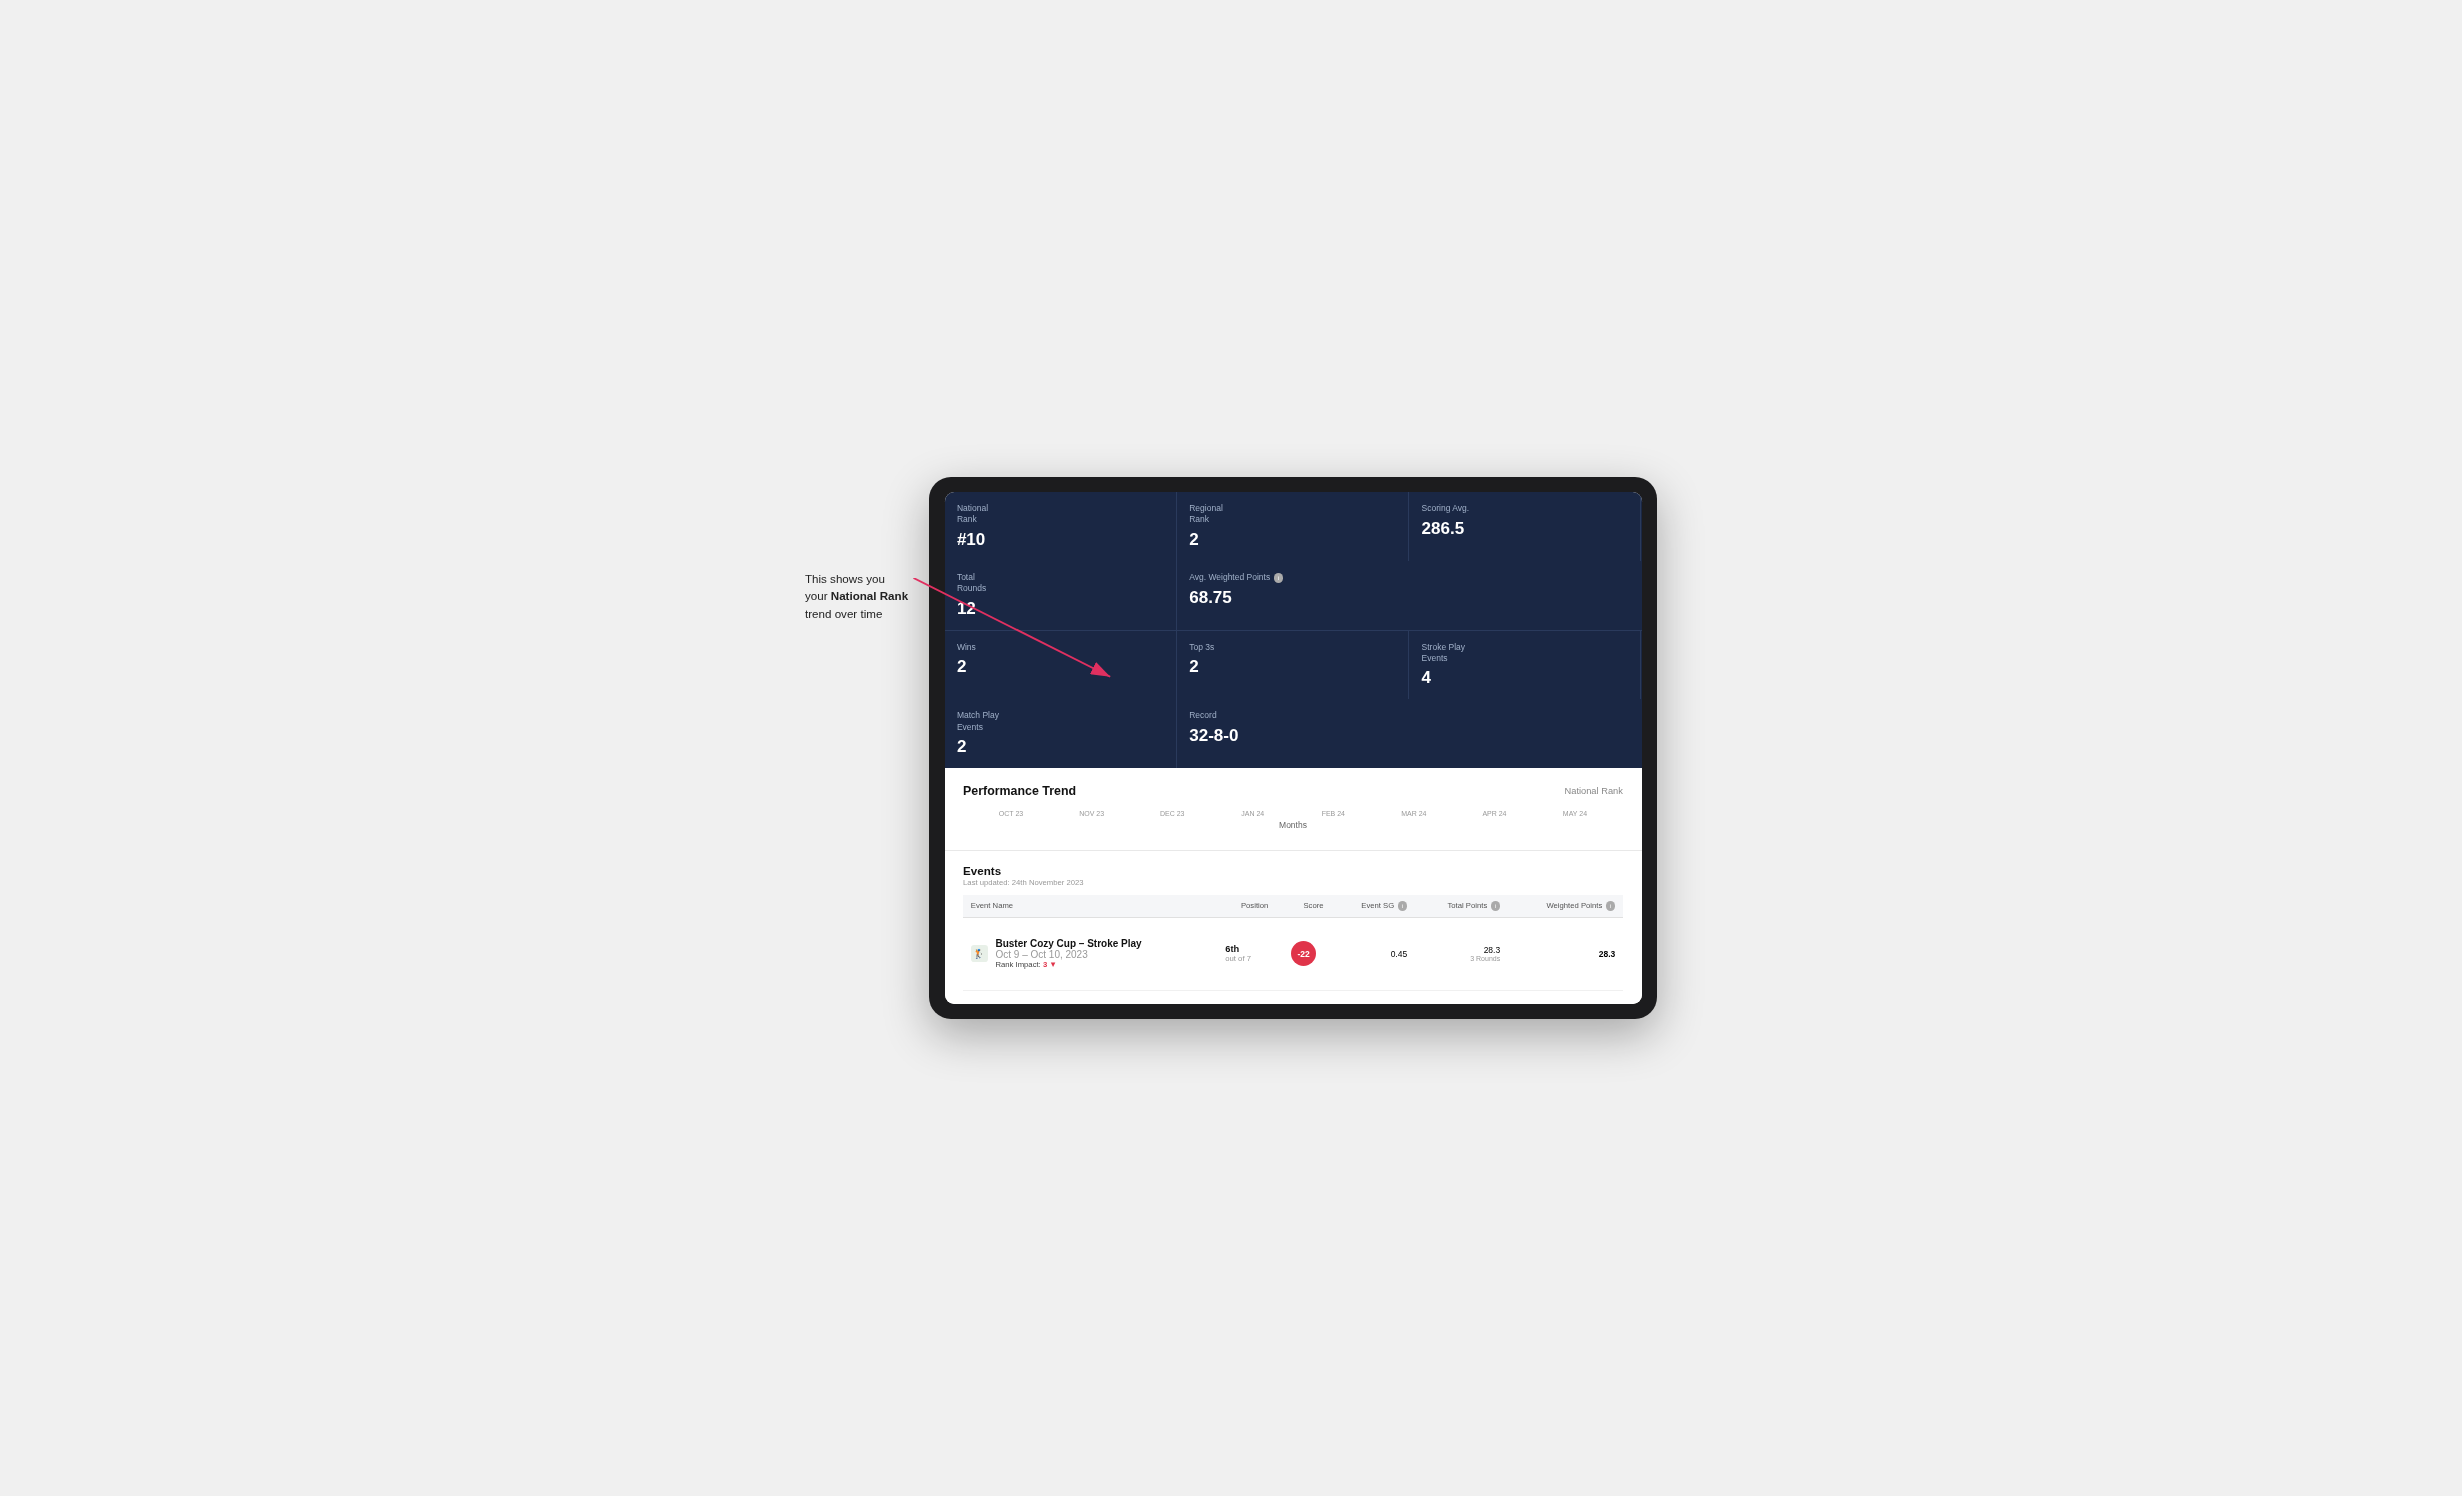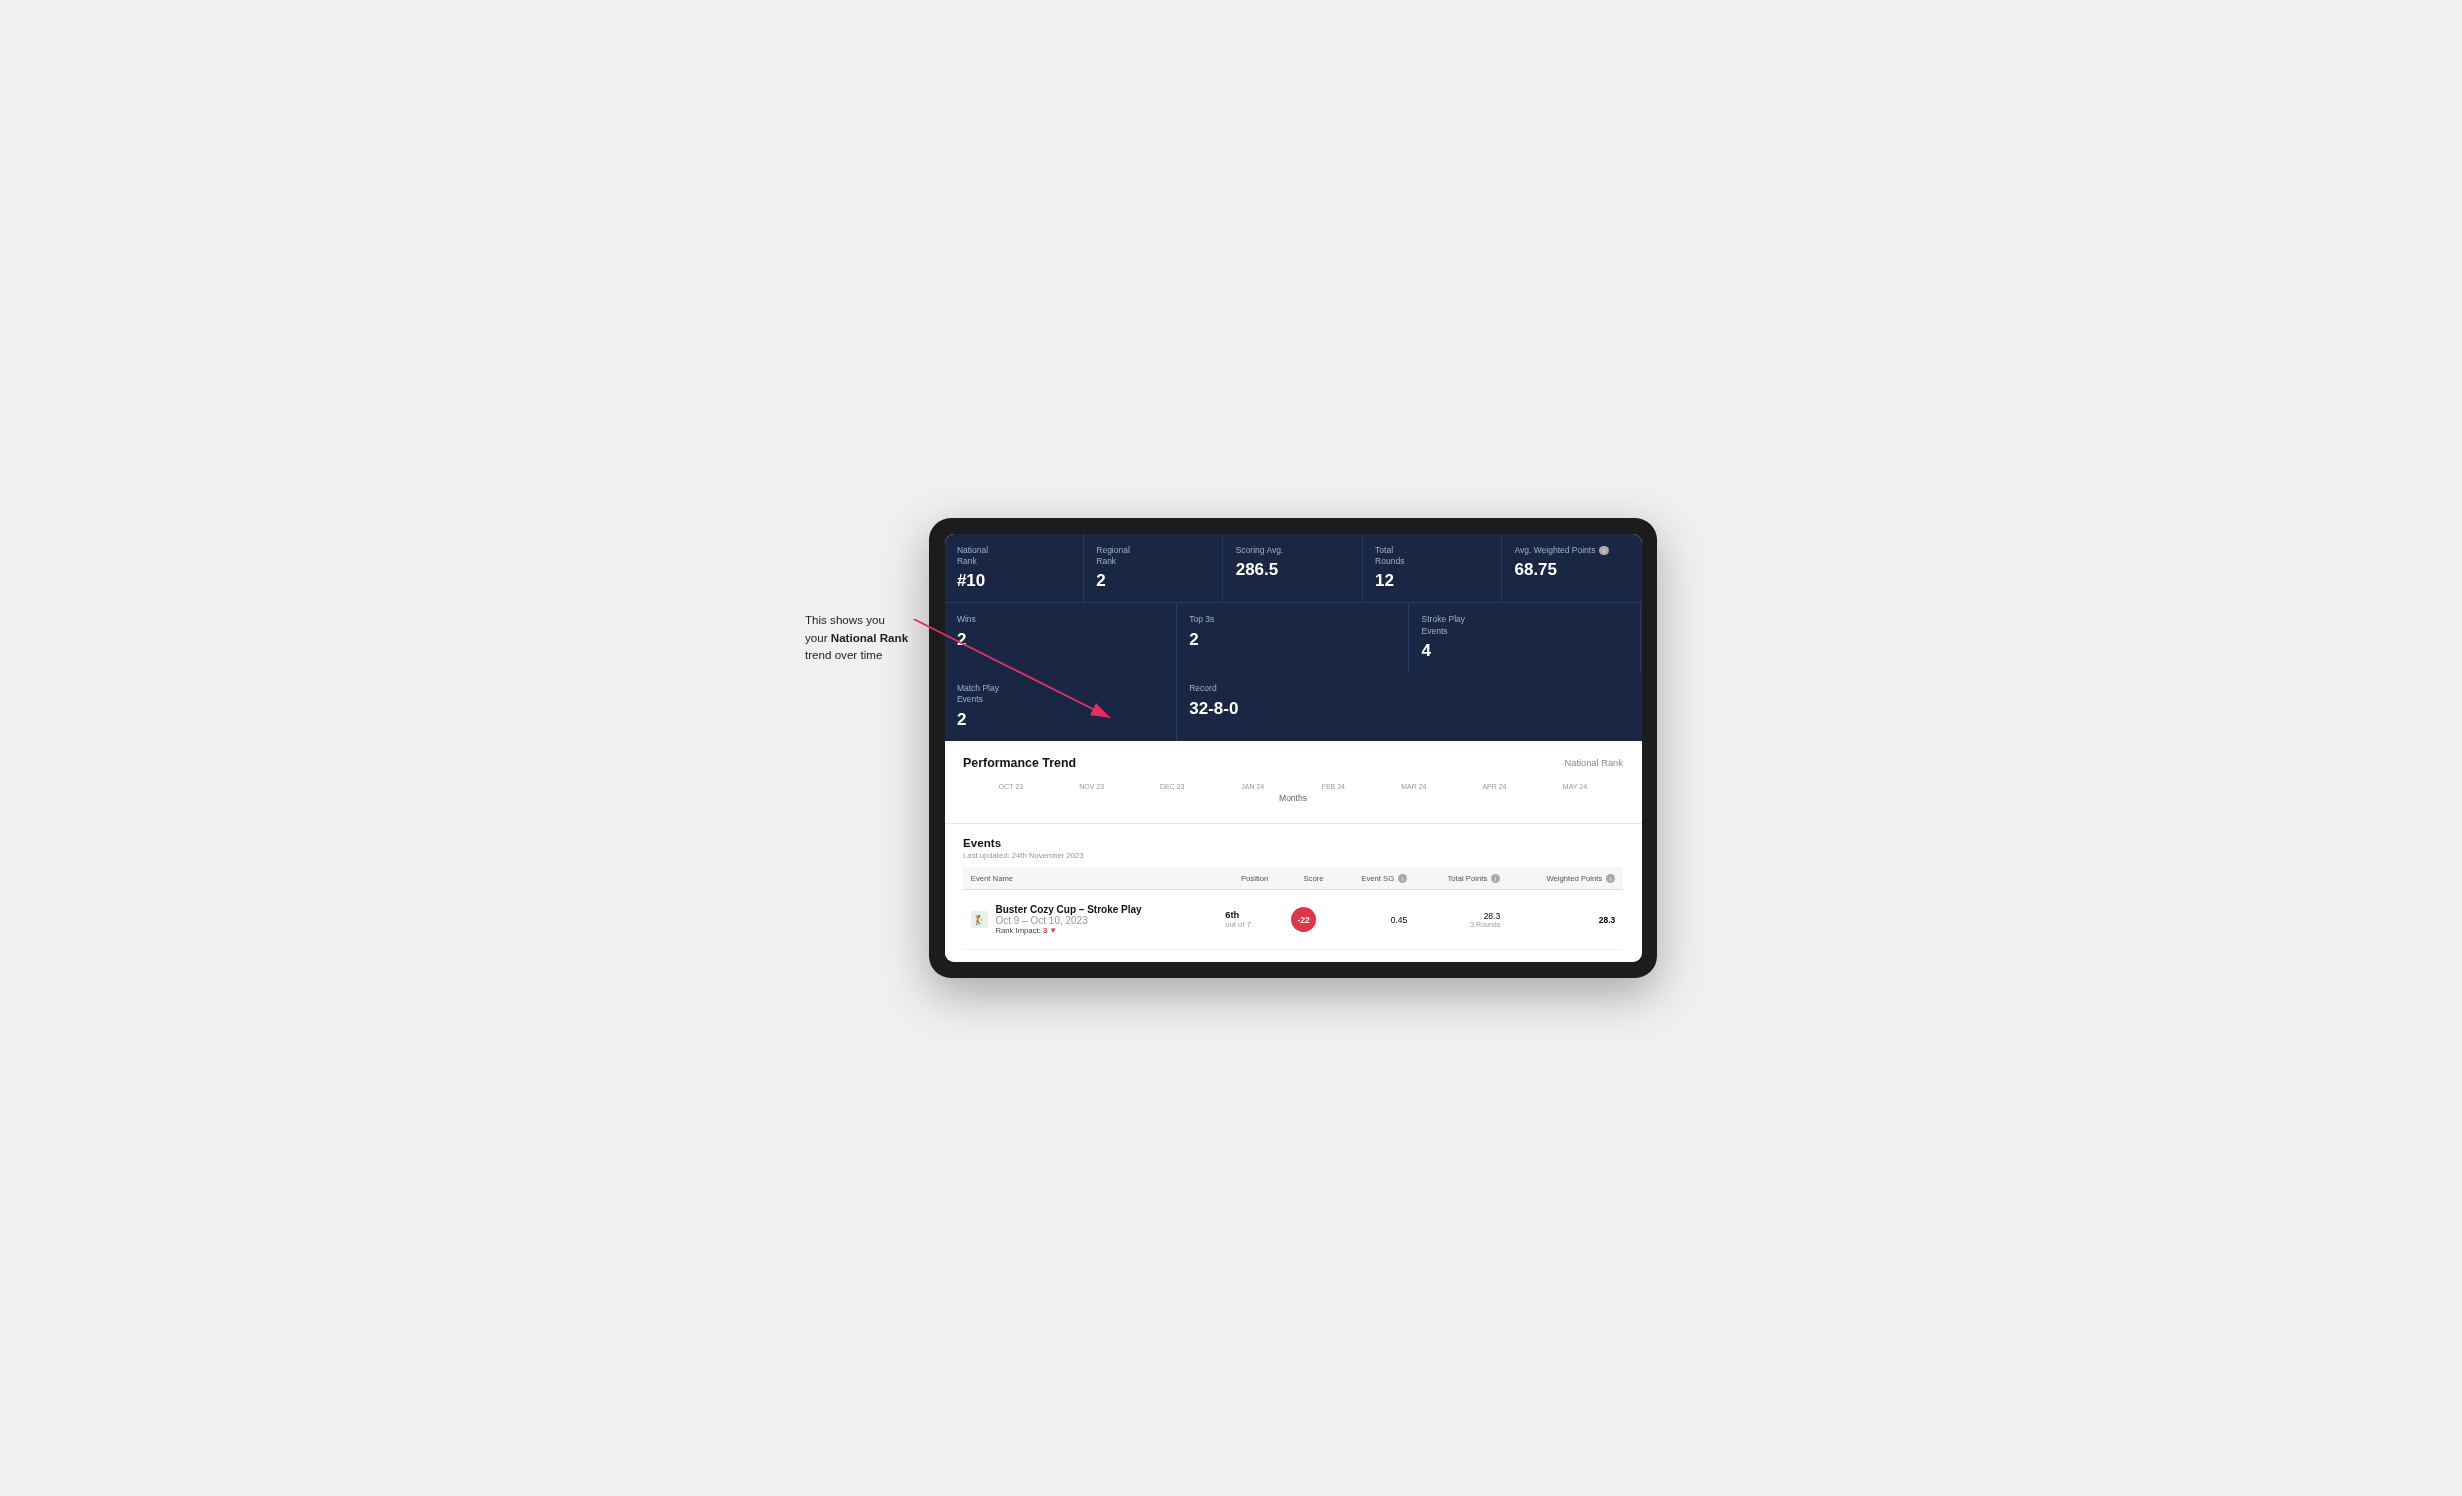--- a/index.html
+++ b/index.html
@@ -44,21 +44,21 @@
       background: #fff;
       border-radius: 9.3px;
       overflow: hidden;
       padding: 0;
     }
 
     
     .stats-grid {
       background: #1a2744;
       display: grid;
-      grid-template-columns: repeat(5, 1fr);
+      grid-template-columns: repeat(3, 1fr);
       border-bottom: 0.8px solid #2a3a5c;
     }
     .stats-grid-bottom {
       background: #1a2744;
       display: grid;
       grid-template-columns: repeat(3, 1fr);
     }
 
     .stat-cell {
       padding: 11px 12.4px;
@@ -226,21 +226,21 @@
       background: #e0344a;
       color: #fff;
       border-radius: 50%;
       width: 25px;
       height: 25px;
       display: flex;
       align-items: center;
       justify-content: center;
       font-size: 8.5px;
       font-weight: 700;
-      margin: 9px auto;
+      margin: 16px auto;
     }
 
     .td-right { text-align: right; }
     .td-center { text-align: left; }
 
     .position-text {
       font-size: 9.3px;
       font-weight: 700;
       color: #111;
     }

